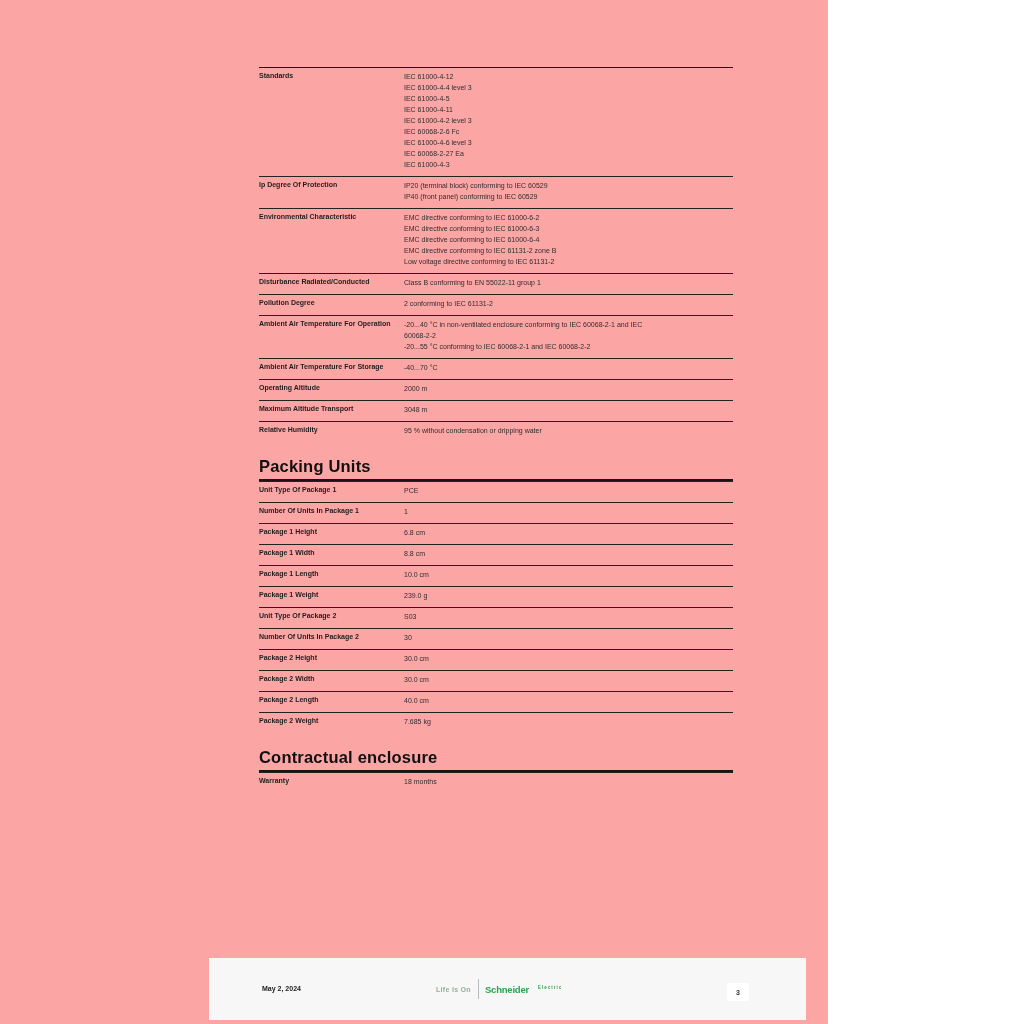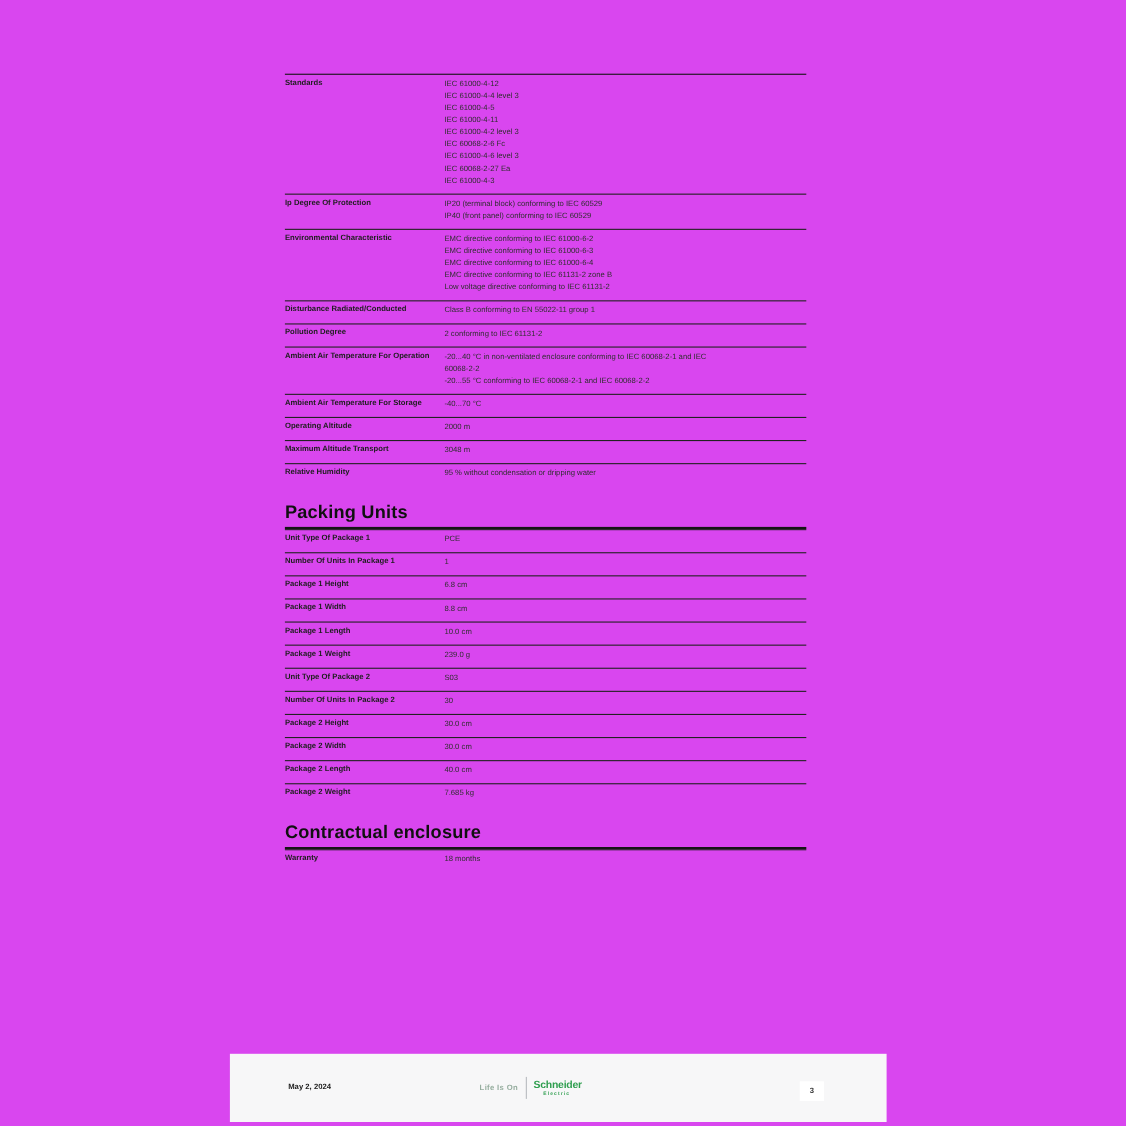--- a/index.html
+++ b/index.html
@@ -1,19 +1,19 @@
 <!DOCTYPE html>
 <html><head>
 <meta charset="utf-8">
 <style>
   * { margin: 0; padding: 0; box-sizing: border-box; }
   html, body { width: 1024px; height: 1024px; background: #ffffff; }
   body { font-family: "Liberation Sans", sans-serif; position: relative; overflow: hidden; }
 
-  .canvas { position: relative; width: 1024px; height: 1024px; background: #d946ef; }
+  .canvas { position: relative; width: 828px; height: 1024px; background: #fca5a5; }
 
   
   .content { position: absolute; left: 259px; top: 67px; width: 474px; }
 
   .section.no-heading { border-top: 1.6px solid #151515; }
 
   .section-heading {
     font-size: 16.5px; font-weight: bold; color: #101010;
     letter-spacing: 0.2px;
     margin: 15px 0 0 0; padding: 0 0 3px 0;
@@ -40,21 +40,21 @@
   .footer-date {
     position: absolute; left: 53px; top: 27px;
     font-size: 7px; font-weight: bold; color: #222222;
   }
   .brand-lockup {
     position: absolute; left: 227px; top: 21px;
     display: flex; align-items: center;
   }
   .tagline { font-size: 7px; font-weight: bold; letter-spacing: 0.3px; }
   .logo-divider { width: 1px; height: 20px; margin: 0 6px 0 7px; background: #b7bbbf; }
-  .brand-text { display: flex; flex-direction: column; }
+  .brand-text { display: flex; flex-direction: row; }
   .brand-name { font-size: 9.5px; font-weight: bold; line-height: 9px; letter-spacing: -0.2px; }
   .brand-sub { font-size: 4.5px; font-weight: bold; letter-spacing: 1px; margin-left: 9px; line-height: 5px; }
   .page-number-box {
     position: absolute; left: 518px; top: 25px;
     width: 22px; height: 18px; background: #ffffff;
     display: flex; align-items: center; justify-content: center;
     font-size: 7px; font-weight: bold; color: #333333;
   }
 </style>
 </head>

